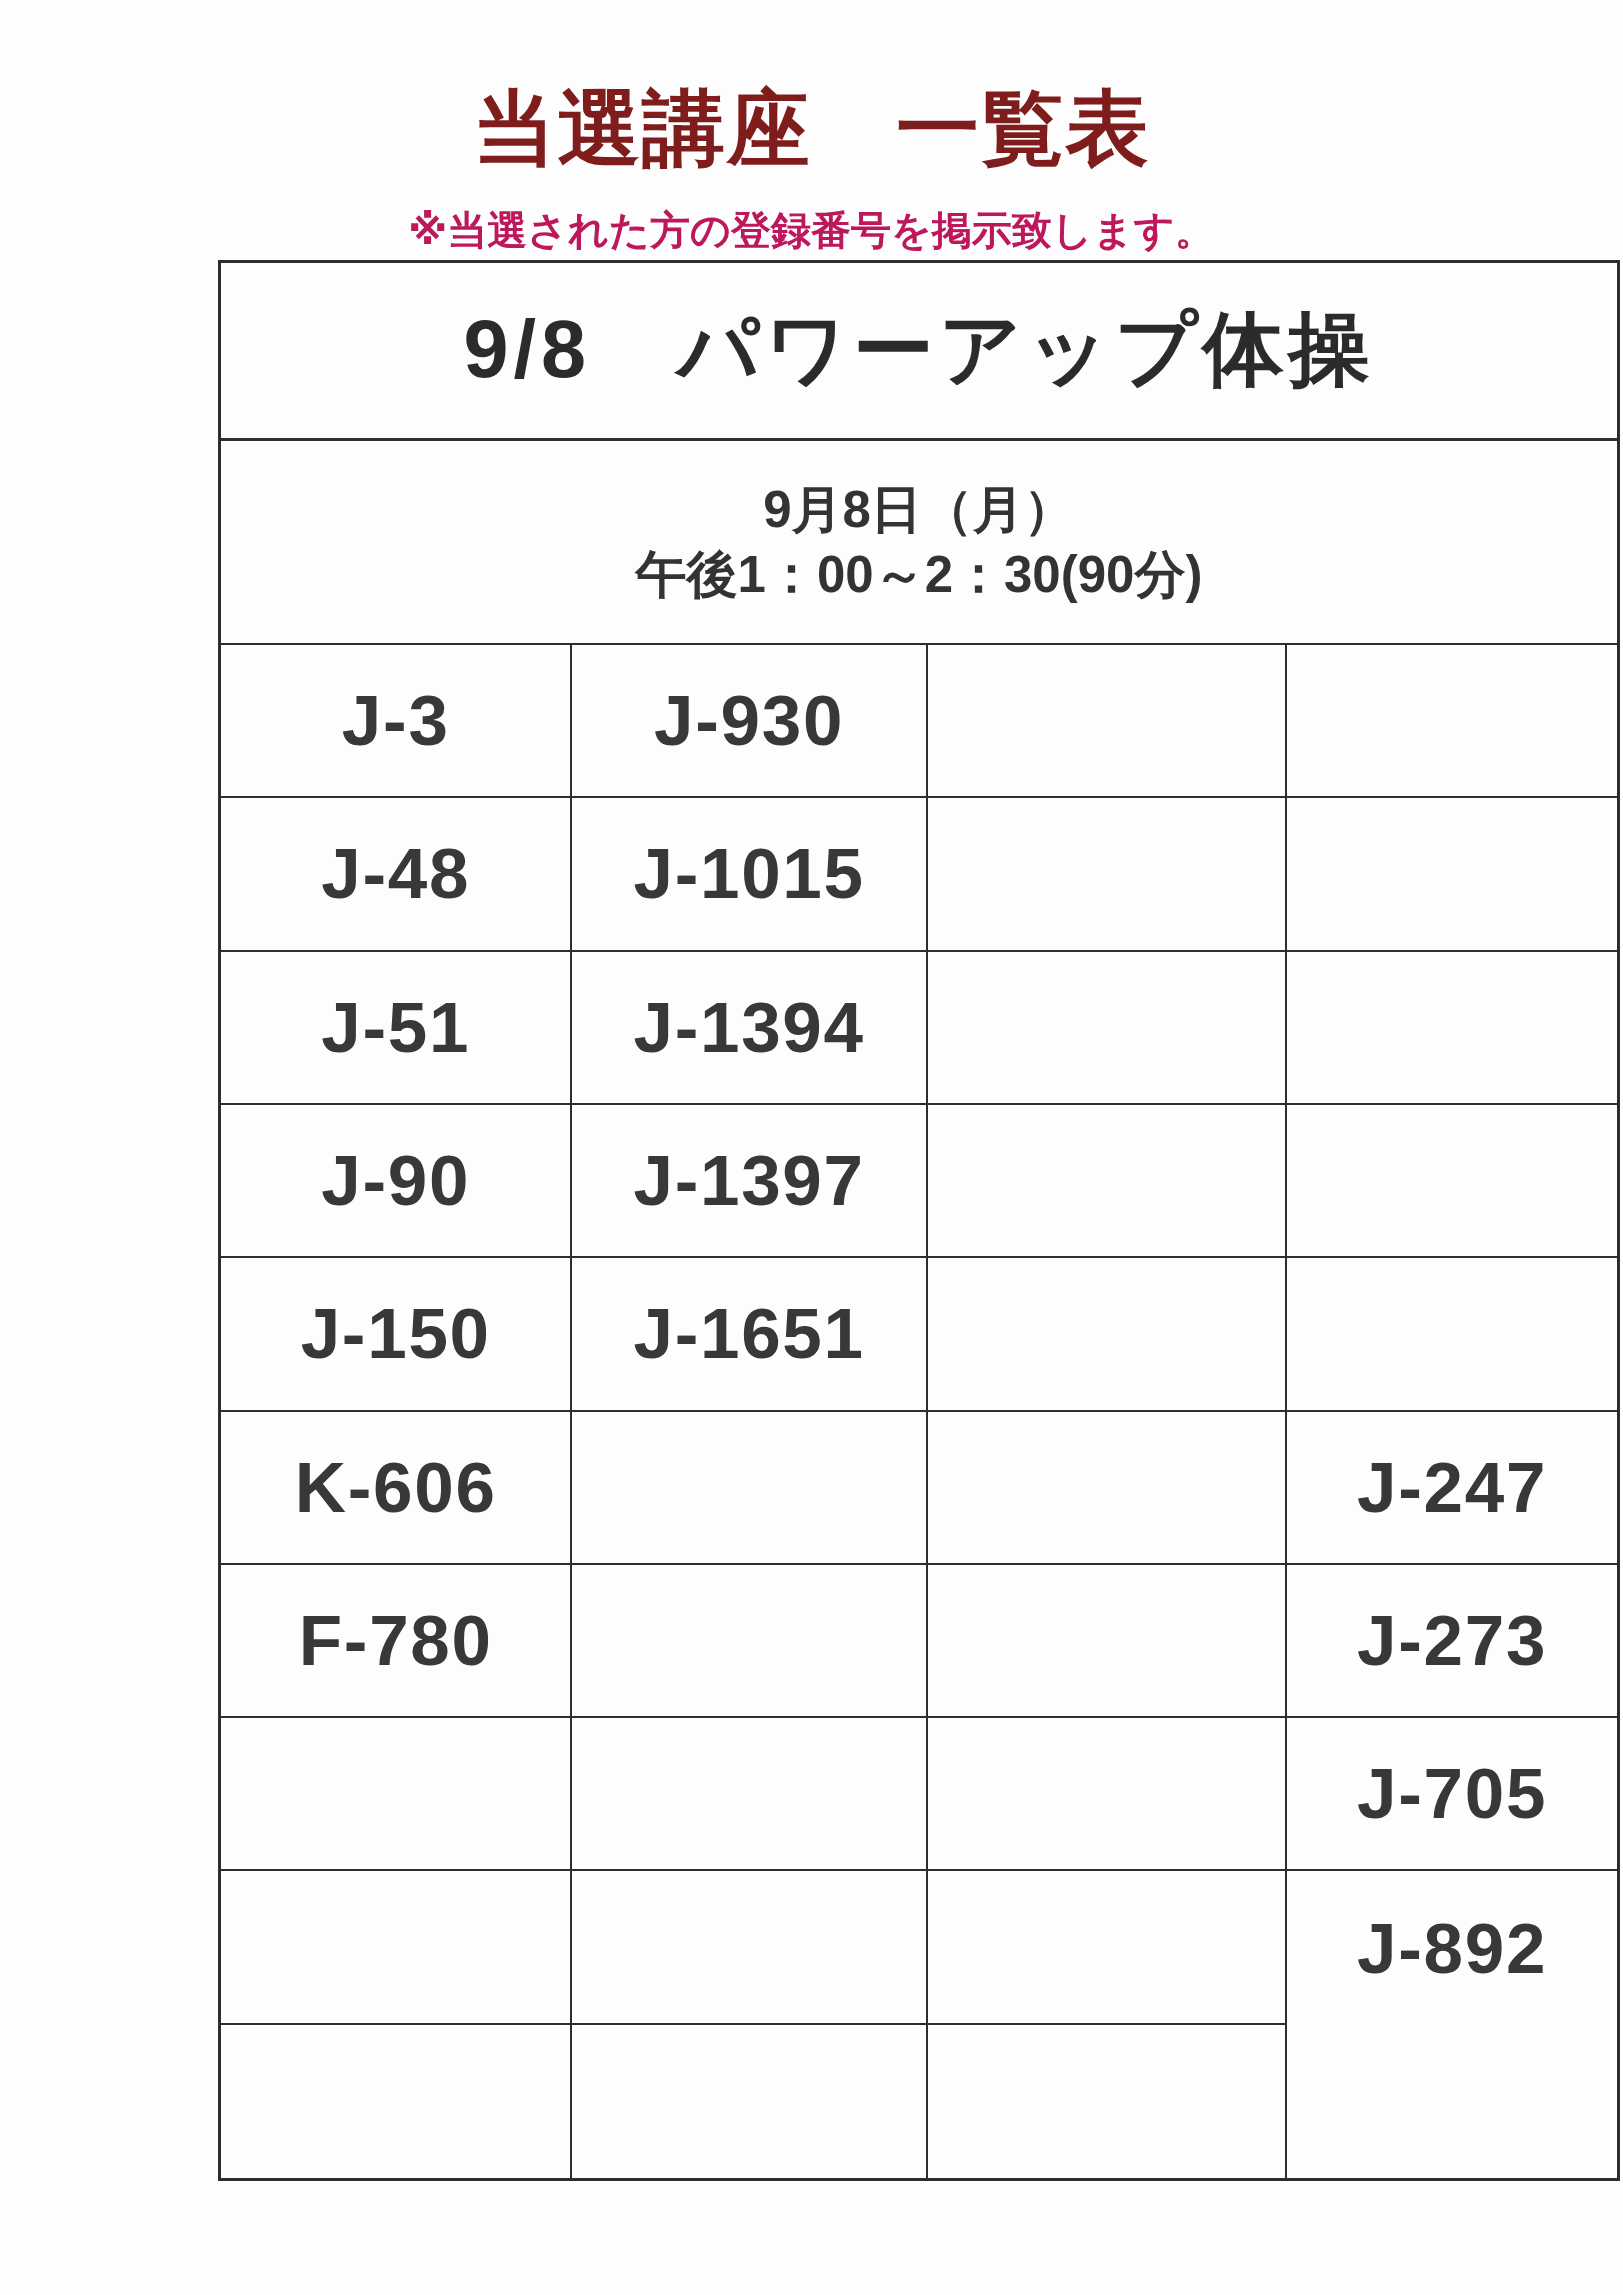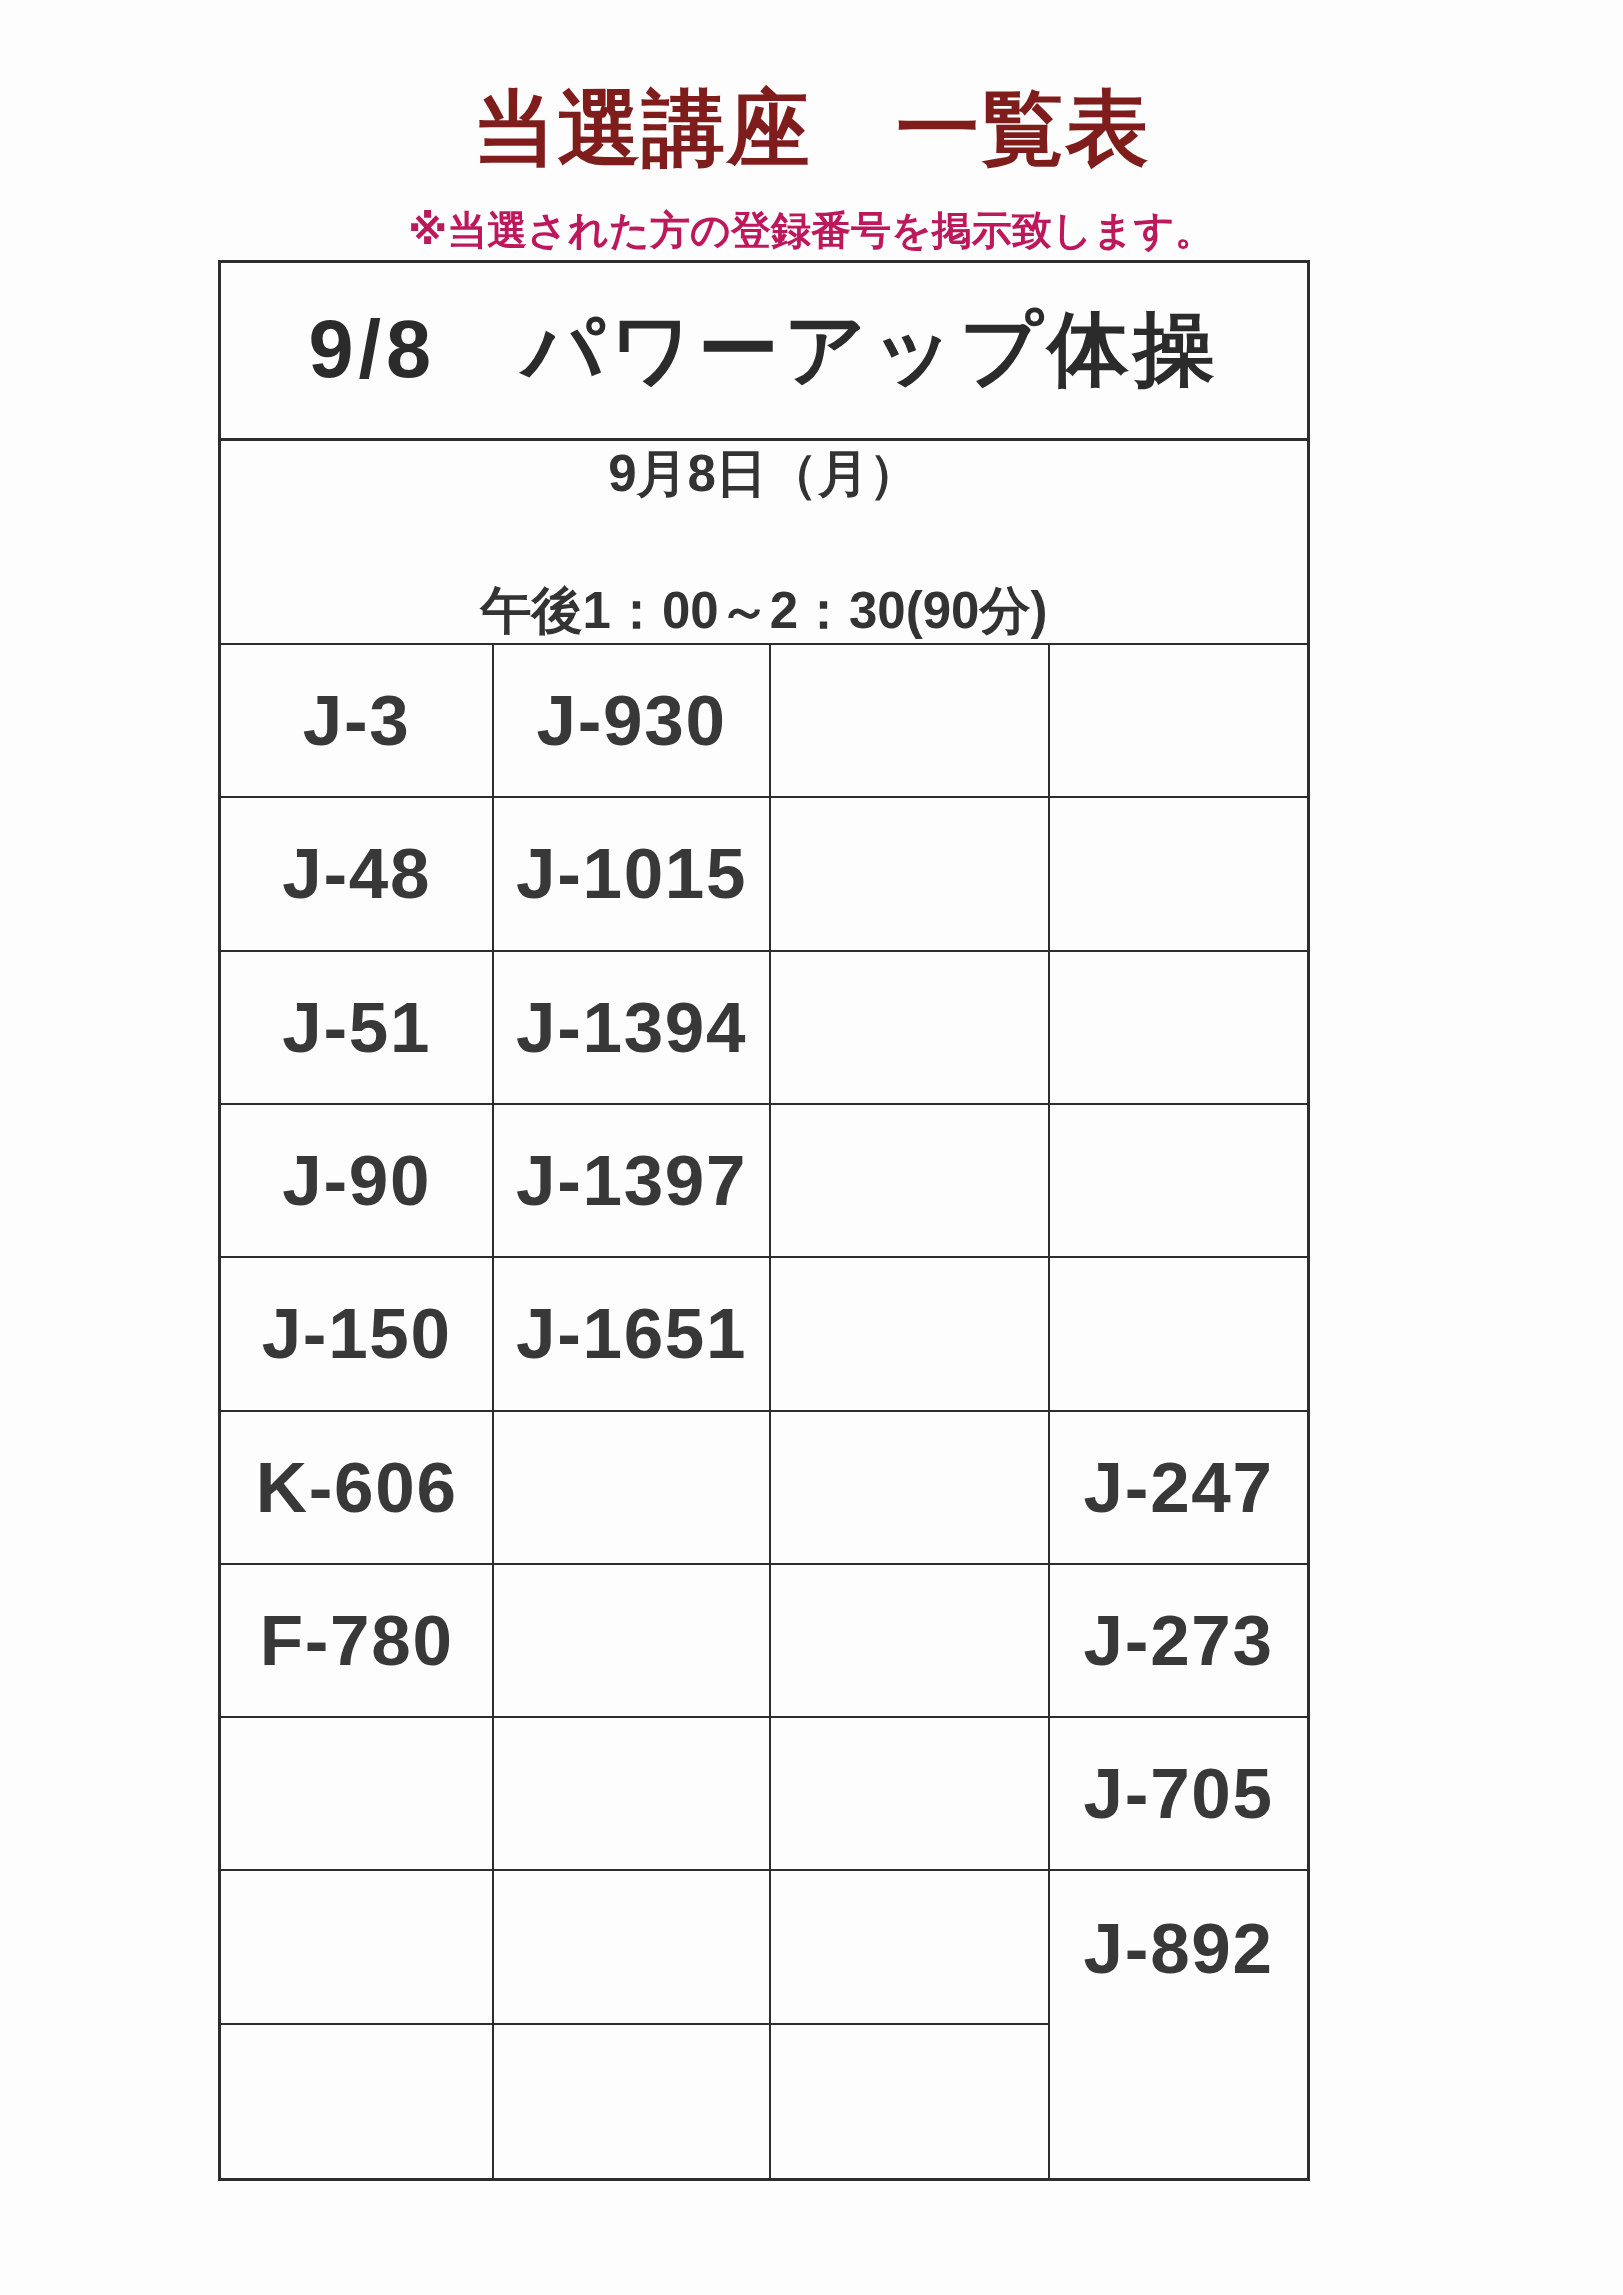--- a/index.html
+++ b/index.html
@@ -41,21 +41,21 @@
     text-align: center;
     font-size: 40px;
     font-weight: bold;
     color: #be185d;
   }
 
   .lottery-table {
     position: absolute;
     left: 218px;
     top: 260px;
-    width: 1092px;
+    width: 1402px;
     height: 1921px;
     border: 3.4px solid #2d2d2d;
     display: flex;
     flex-direction: column;
     background: transparent;
   }
 
   .course-header {
     height: 178px;
     border-bottom: 3.4px solid #2d2d2d;
@@ -68,21 +68,21 @@
     color: #2b2b2b;
     white-space: pre;
   }
 
   .schedule-row {
     height: 204px;
     border-bottom: 2.5px solid #2d2d2d;
     display: flex;
     flex-direction: column;
     align-items: center;
-    justify-content: space-between;
+    justify-content: center;
     font-size: 51px;
     font-weight: 600;
     line-height: 1.28;
     color: #333333;
     text-align: center;
   }
 
   .reg-grid {
     flex: 1;
     display: grid;

